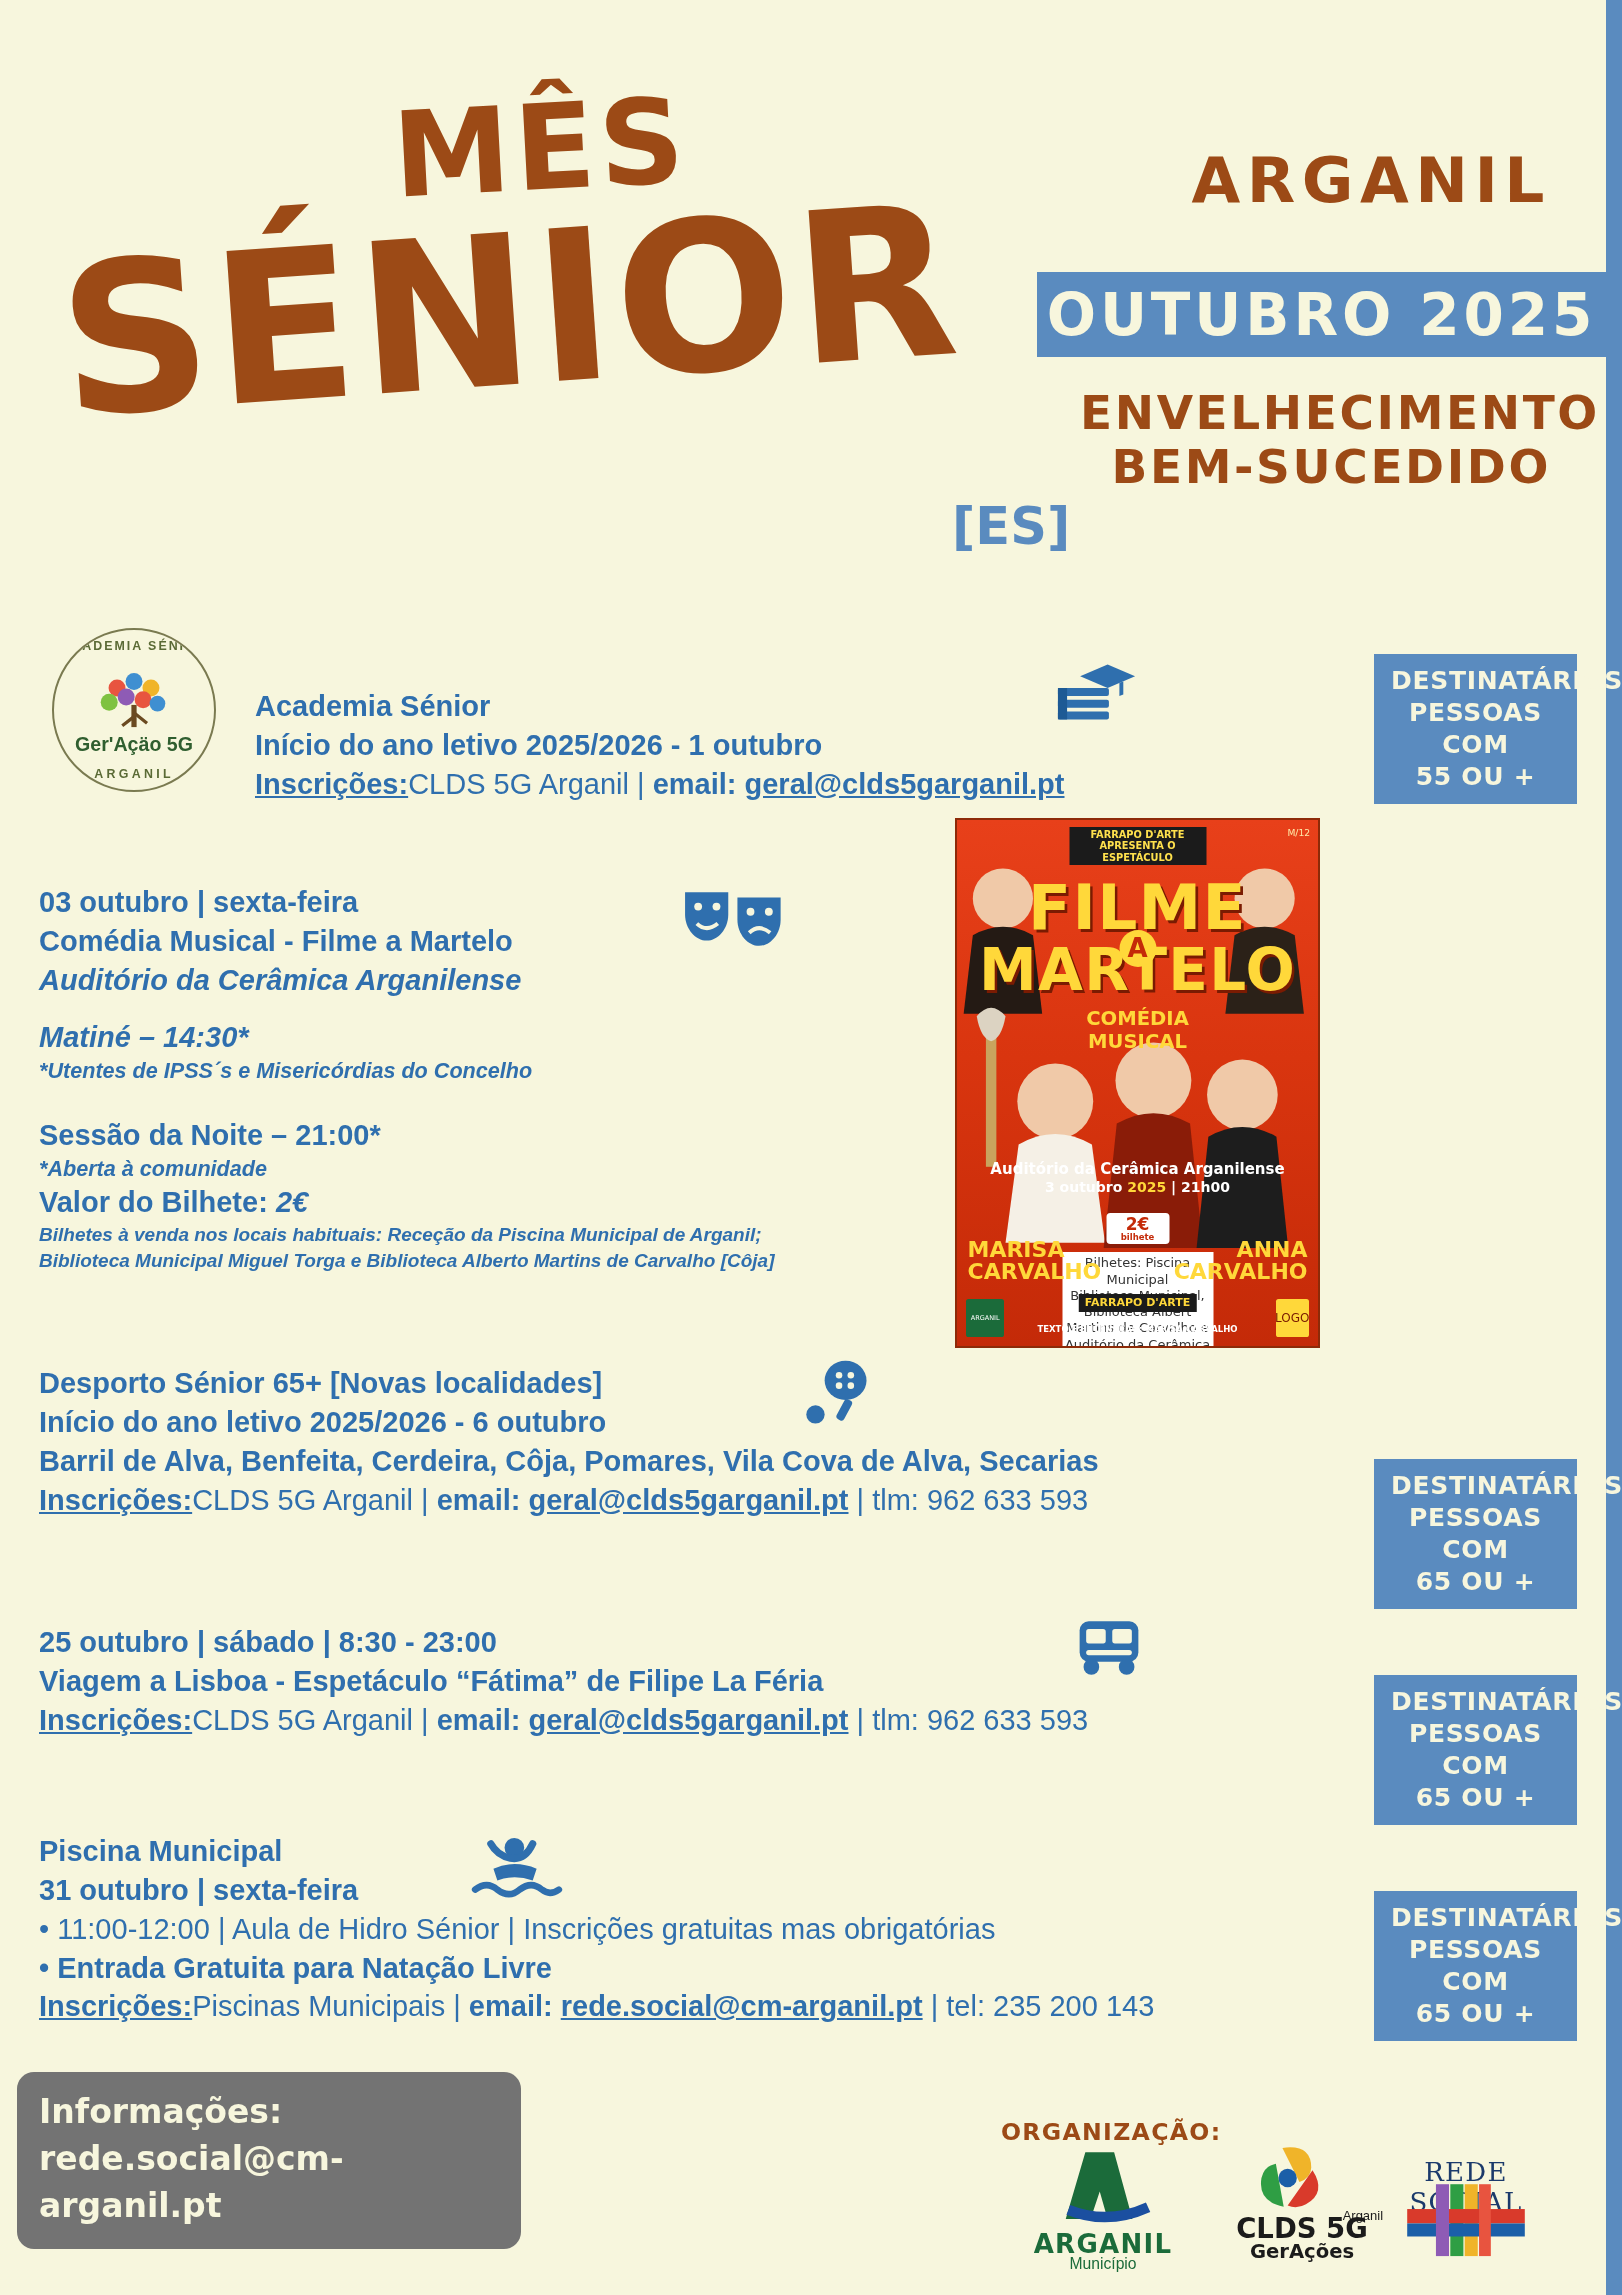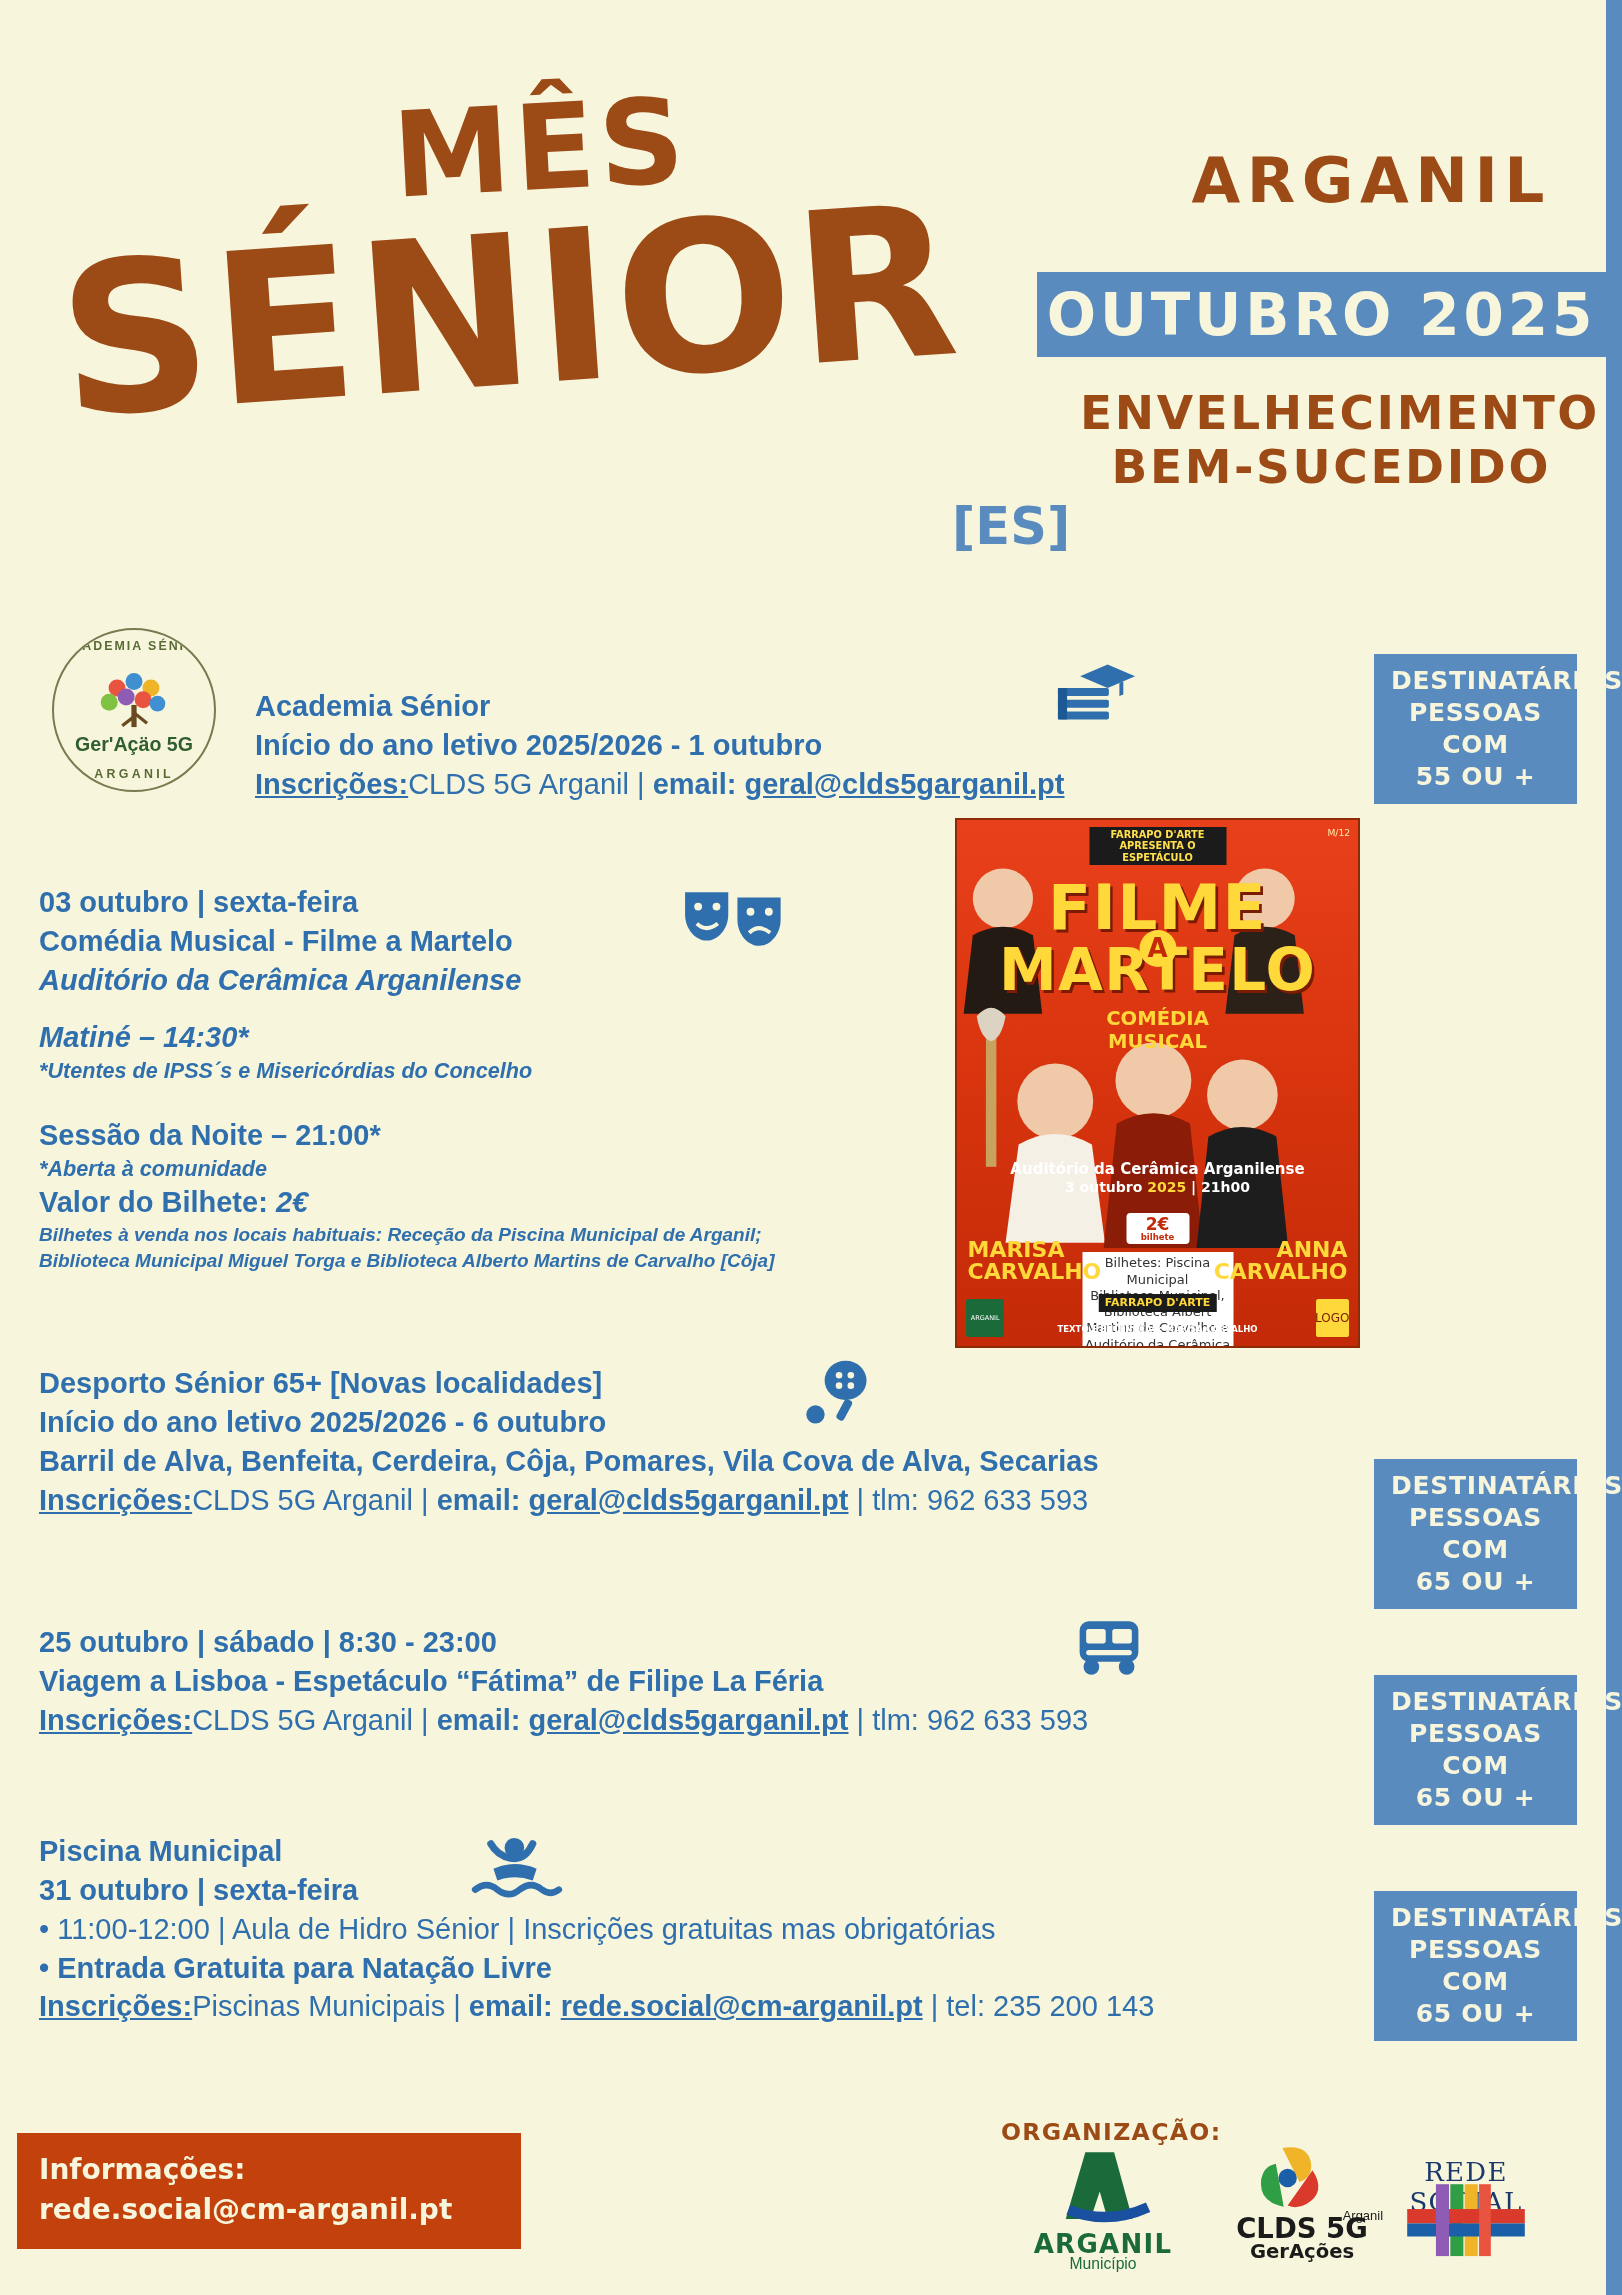--- a/index.html
+++ b/index.html
@@ -141,21 +141,21 @@
     padding: 10.5px 17px 11.8px 17px;
     text-align: center;
     letter-spacing: 0.7px;
     width: 203px;
   }
 
   
   .play-poster {
     position: absolute;
     left: 955px; top: 818px;
-    width: 405px; height: 530px;
+    width: 365px; height: 530px;
     background: linear-gradient(180deg,#e8401a 0%,#d9350f 45%,#c42a08 100%);
     border: 2px solid #8d2a08;
     overflow: hidden;
     font-family: "DejaVu Sans", sans-serif;
     color: #fff;
   }
   .pp-topbar {
     position: absolute; top: 6.5px; left: 50%; transform: translateX(-50%);
     width: 137px; text-align: center;
     background: #1b1b1b; color: #ffe14d;
@@ -231,27 +231,28 @@
   .pp-logo-r { position: absolute; bottom: 9.2px; right: 9.2px; width: 33px; height: 38px;
     background: #ffd83a; border-radius: 2.6px; color:#7a1b02; font-size:12px;
     display:flex; align-items:center; justify-content:center; text-align:center;}
   .pp-people { position:absolute; inset:0; }
 
   
   .info-box {
     position: absolute;
     left: 17px; bottom: 46px;
     width: 504px;
-    background: #c2410c;
+    background: #737373;
     color: #f7f6dd;
     font-family: "DejaVu Sans", sans-serif;
     font-weight: bold;
-    font-size: 28px;
+    font-size: 33px;
     line-height: 1.42;
     padding: 17px 22px 19.6px 22px;
+    border-radius: 17px;
   }
   .org-label {
     position: absolute;
     left: 1001px; bottom: 149px;
     font-family: "DejaVu Sans", sans-serif;
     font-weight: bold;
     font-size: 23.6px;
     color: #9c4a16;
     letter-spacing: 1.3px;
   }

